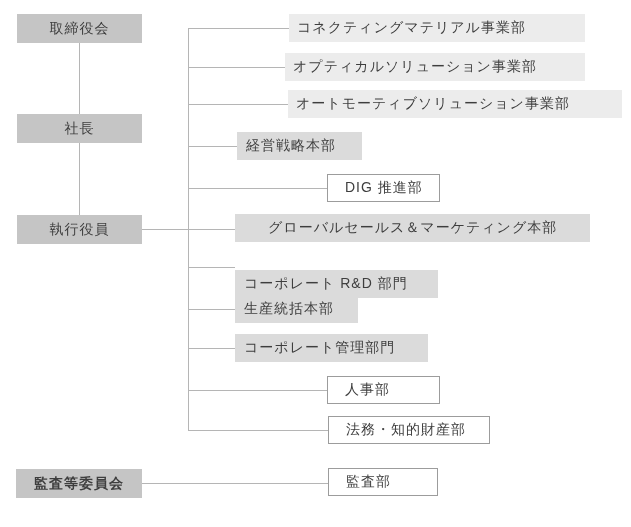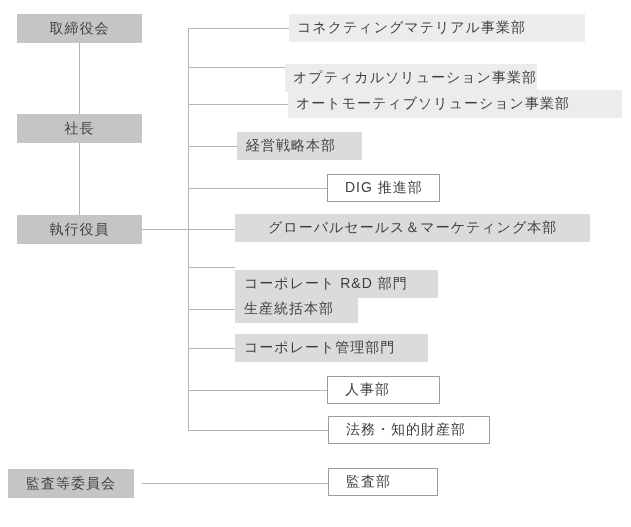--- a/index.html
+++ b/index.html
@@ -67,24 +67,24 @@
   <div class="line h" style="left:188px; top:267px; width:47px;"></div>
   <div class="line h" style="left:188px; top:309px; width:47px;"></div>
   <div class="line h" style="left:188px; top:348px; width:47px;"></div>
   <div class="line h" style="left:188px; top:390px; width:139px;"></div>
   <div class="line h" style="left:188px; top:430px; width:140px;"></div>
   <div class="line h" style="left:142px; top:483px; width:186px;"></div>
 
   <div class="node primary" style="left:17px; top:14px; width:125px; height:29px;">取締役会</div>
   <div class="node primary" style="left:17px; top:114px; width:125px; height:29px;">社長</div>
   <div class="node primary" style="left:17px; top:215px; width:125px; height:29px;">執行役員</div>
-  <div class="node primary" style="left:8px; top:469px; width:126px; height:29px;">監査等委員会</div>
+  <div class="node primary" style="left:16px; top:469px; width:126px; height:29px;font-weight:bold;">監査等委員会</div>
 
   <div class="node tertiary" style="left:289px; top:14px; width:296px; height:28px;">コネクティングマテリアル事業部</div>
-  <div class="node tertiary" style="left:285px; top:53px; width:252px; height:28px;margin-top:11px;">オプティカルソリューション事業部</div>
+  <div class="node tertiary" style="left:285px; top:53px; width:300px; height:28px;">オプティカルソリューション事業部</div>
   <div class="node tertiary" style="left:288px; top:90px; width:334px; height:28px;">オートモーティブソリューション事業部</div>
 
   <div class="node secondary" style="left:237px; top:132px; width:125px; height:28px;">経営戦略本部</div>
 
   <div class="node outline" style="left:327px; top:174px; width:113px; height:28px;">DIG 推進部</div>
 
   <div class="node secondary" style="left:235px; top:214px; width:355px; height:28px;padding-left:33px;">グローバルセールス＆マーケティング本部</div>
   <div class="node secondary" style="left:235px; top:270px; width:203px; height:28px;">コーポレート R&amp;D 部門</div>
   <div class="node secondary" style="left:235px; top:295px; width:123px; height:28px;">生産統括本部</div>
   <div class="node secondary" style="left:235px; top:334px; width:193px; height:28px;">コーポレート管理部門</div>

